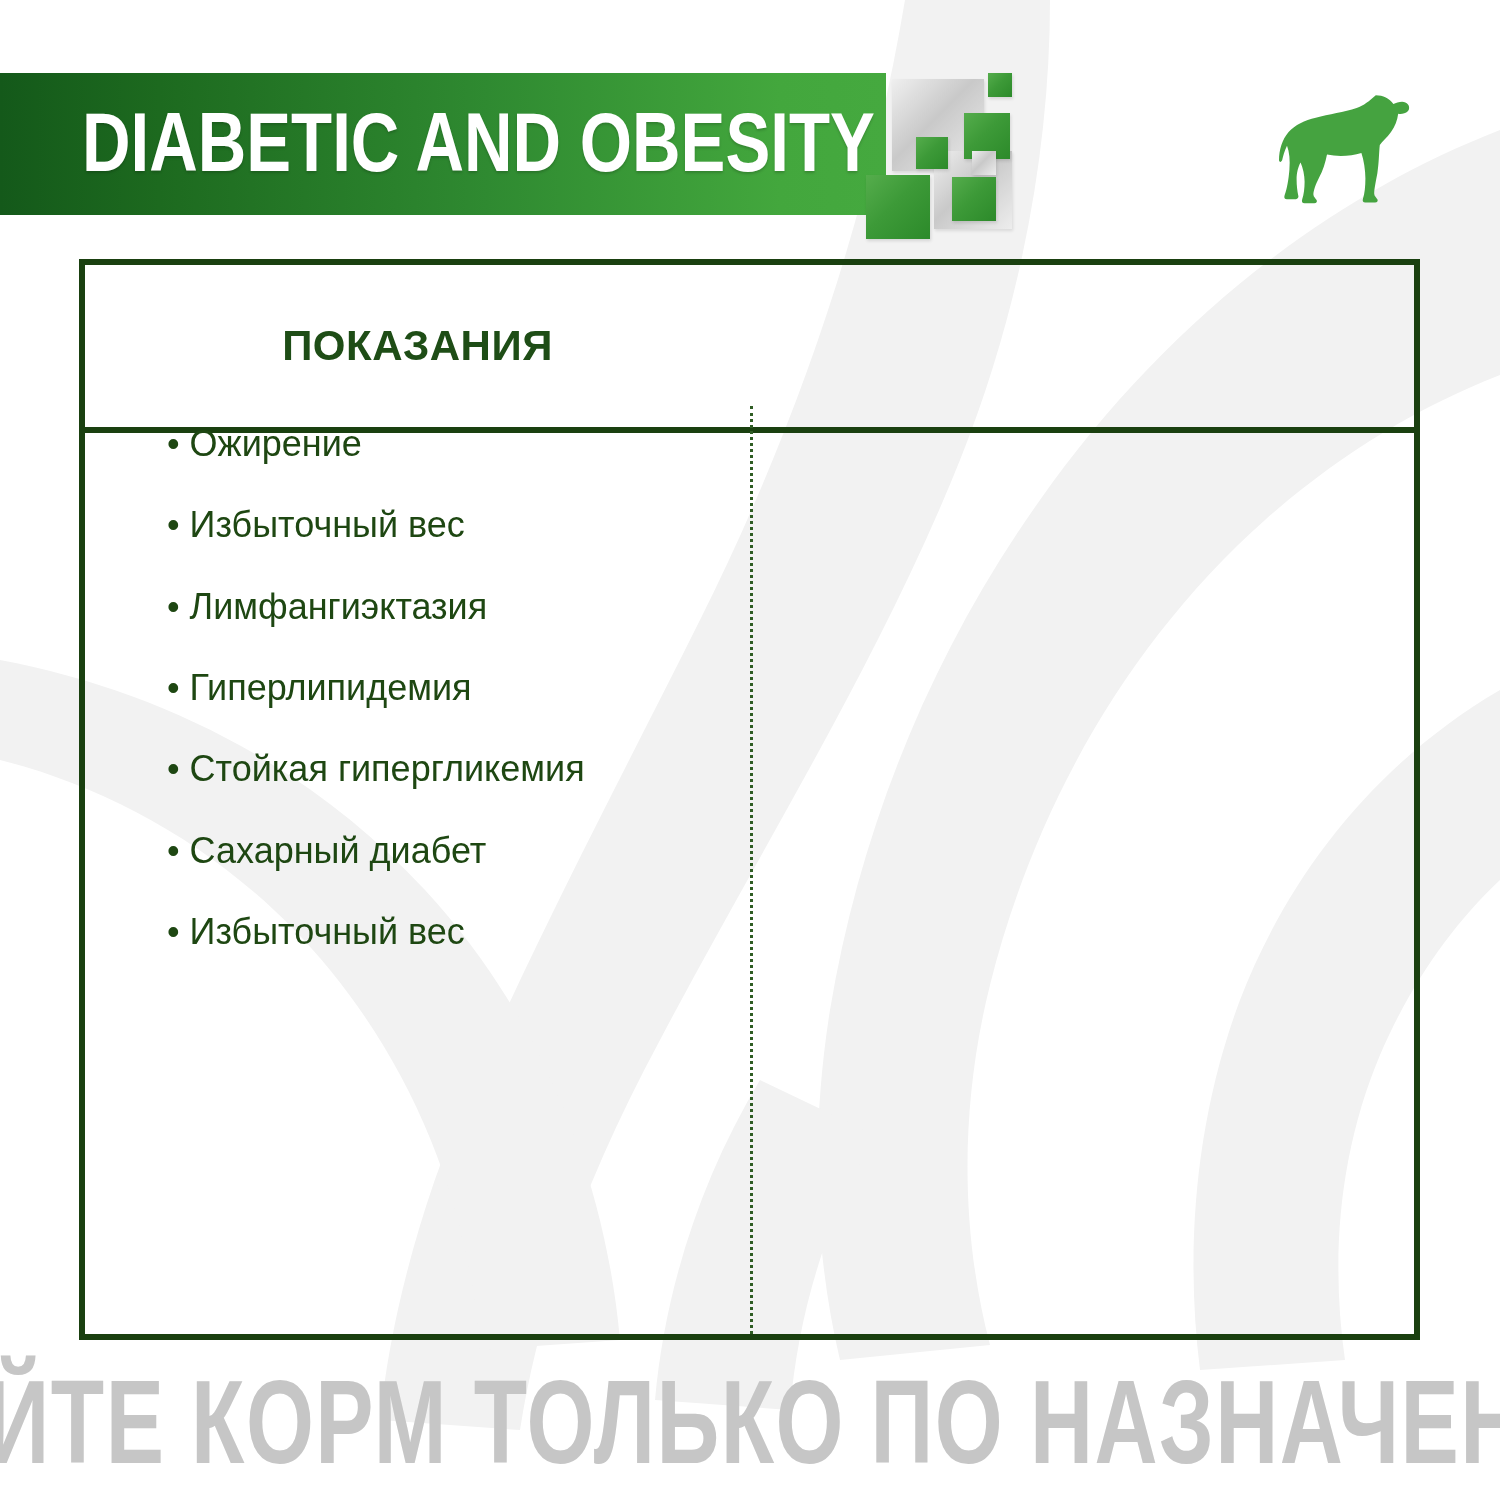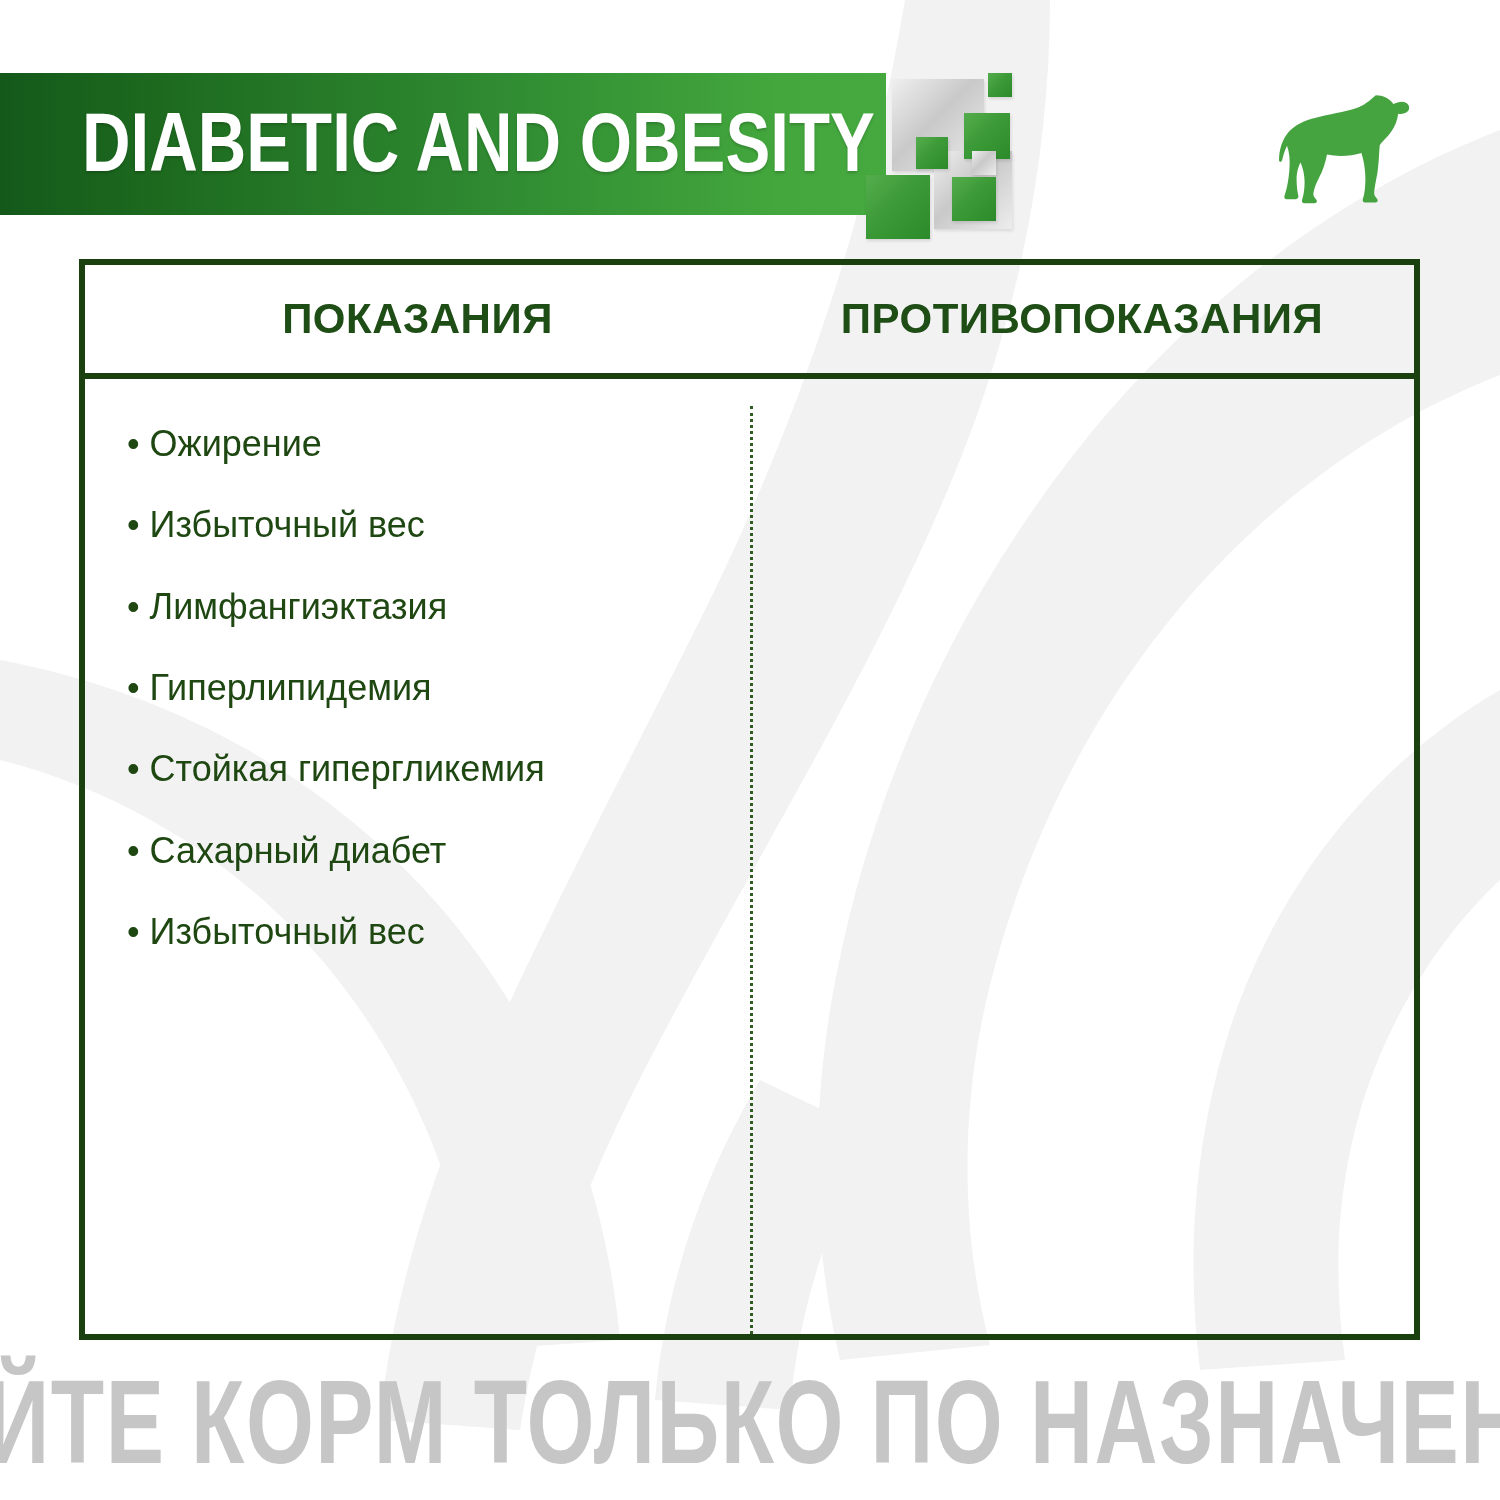--- a/index.html
+++ b/index.html
@@ -46,38 +46,38 @@
 
   
   .table-box{
     position:absolute;left:79px;top:259px;width:1341px;height:1081px;
     border:6px solid #1a4010;
     box-sizing:border-box;
     z-index:2;
     background:transparent;
   }
   .thead{
-    position:absolute;left:0;top:0;right:0;height:114px;
+    position:absolute;left:0;top:0;right:0;height:168px;
     border-bottom:6px solid #1a4010;
     box-sizing:border-box;
     display:flex;
   }
   .th{
     display:flex;align-items:center;justify-content:center;
     color:#1e4d16;
     font-family:"Liberation Sans Narrow","Liberation Sans",sans-serif;
     font-weight:bold;
     font-size:42px;
     letter-spacing:0.5px;
     white-space:nowrap;
   }
   .th-left{width:665px;}
   .th-right{flex:1;}
 
-  .tbody{position:absolute;left:0;top:135px;right:0;bottom:0;display:flex;}
+  .tbody{position:absolute;left:0;top:135px;right:0;bottom:0;display:flex;padding-left:40px;}
   .col-left{width:665px;box-sizing:border-box;padding:24px 16px 0 42px;}
   .col-right{flex:1;box-sizing:border-box;padding:24px 16px 0 38px;}
   .vdivider{
     position:absolute;left:665px;top:141px;bottom:0;width:0;
     border-left:3px dotted #2f5d24;
   }
 
   ul.blist{list-style:none;margin:0;padding:0;}
   ul.blist li{
     color:#1e4712;
@@ -161,21 +161,20 @@
       L 40 141 C 37 141, 36 139, 37 136 C 40 128, 42 116, 43 104
       C 44 92, 43 82, 40 74 C 37 80, 35 87, 34 92 C 33 95, 30 95, 30 92
       C 30 80, 34 66, 42 57 C 50 48, 62 42, 76 39 C 92 35, 112 32, 127 27
       C 136 24, 143 18, 151 11 Z"></path>
   </svg>
 
   <div class="table-box">
 
     <div class="thead">
       <div class="th th-left">ПОКАЗАНИЯ</div>
-      <div class="th th-right">ПРОТИВОПОКАЗАНИЯ</div>
     </div>
 
     <div class="vdivider"></div>
 
     <div class="tbody">
       <div class="col-left">
         <ul class="blist">
           <li><span class="bt">• Ожирение</span></li>
           <li><span class="bt">• Избыточный вес</span></li>
           <li><span class="bt">• Лимфангиэктазия</span></li>

